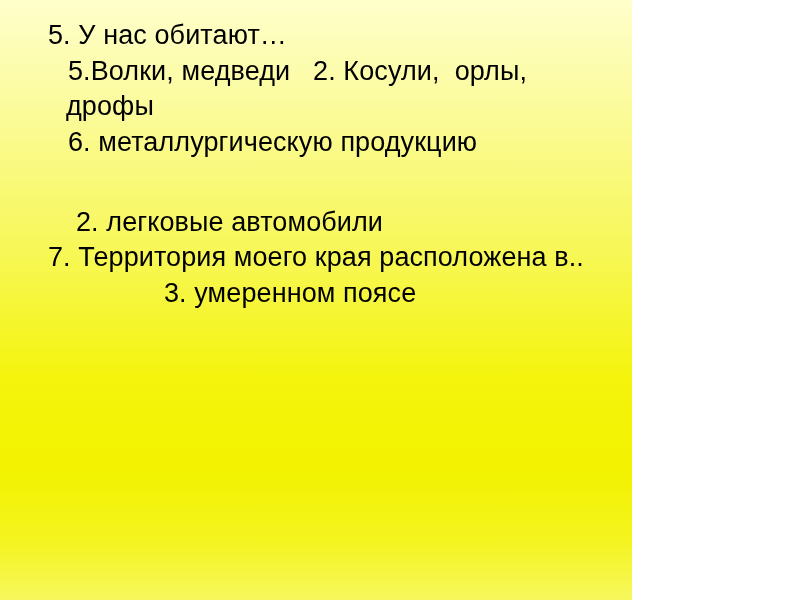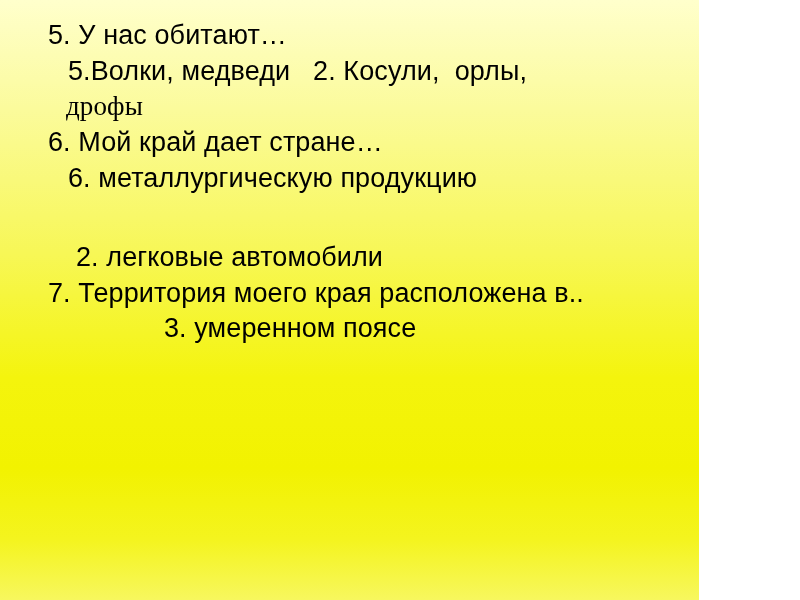--- a/index.html
+++ b/index.html
@@ -7,21 +7,21 @@
     padding: 0;
   }
   body {
     width: 800px;
     height: 600px;
     overflow: hidden;
     font-family: "Liberation Sans", sans-serif;
   }
   .slide {
     position: relative;
-    width: 699px;
+    width: 632px;
     height: 600px;
     box-sizing: border-box;
     background: linear-gradient(to bottom,
                 #ffffcc 0%,
                 #fbfb9c 18%,
                 #f7f757 42%,
                 #f4f40d 63%,
                 #f2f200 78%,
                 #f4f41f 90%,
                 #f7f75e 100%);
@@ -38,29 +38,28 @@
     color: #000000;
     font-size: 27px;
     line-height: 1.32;
     white-space: pre-wrap;
     letter-spacing: 0.1px;
   }
   .lvl0 { padding-left: 34px; }
   .lvl1 { padding-left: 54px; }
   .lvl1b { padding-left: 62px; margin-top: 44px; }
   .lvl2 { padding-left: 150px; }
-  .wrap-cont { padding-left: 52px; font-family: Liberation Serif, serif; }
+  .wrap-cont { padding-left: 52px; }
 </style>
 </head>
 <body>
 
 <div class="slide">
   <div class="content">
     <div class="line lvl0">5. У нас обитают…</div>
     <div class="line lvl1">5.Волки, медведи   2. Косули,  орлы,</div>
     <div class="line wrap-cont">дрофы</div>
-    <div class="line lvl0">6. Мой край дает стране…</div>
     <div class="line lvl1">6. металлургическую продукцию</div>
     <div class="line lvl1b">2. легковые автомобили</div>
     <div class="line lvl0">7. Территория моего края расположена в..</div>
     <div class="line lvl2">3. умеренном поясе</div>
   </div>
 </div>
 
 </body></html>

